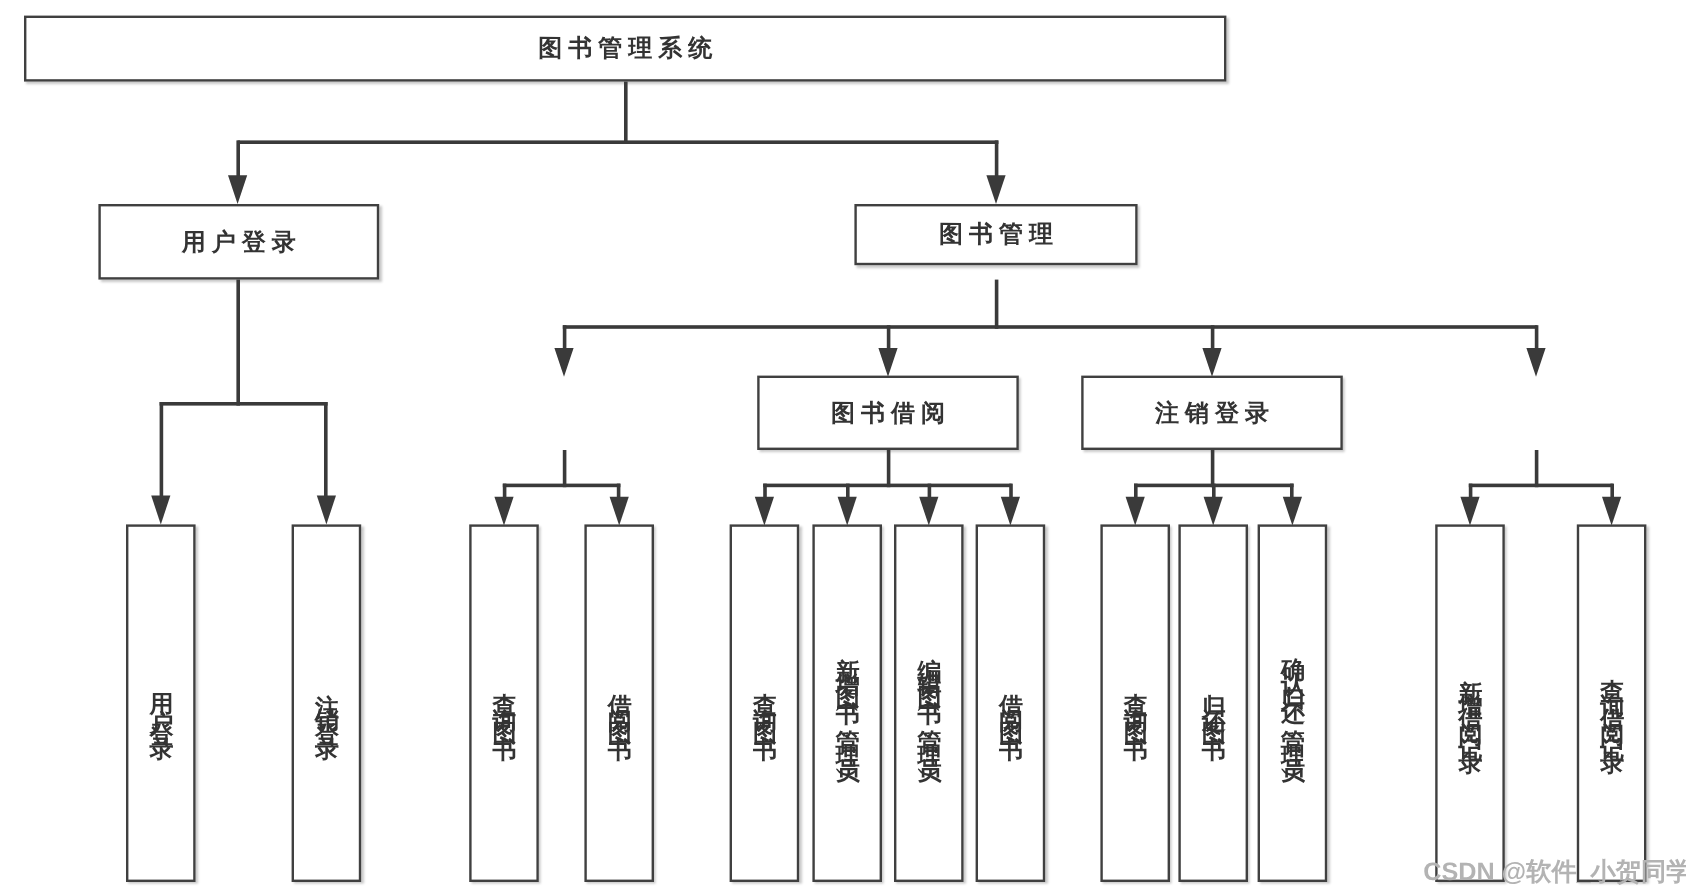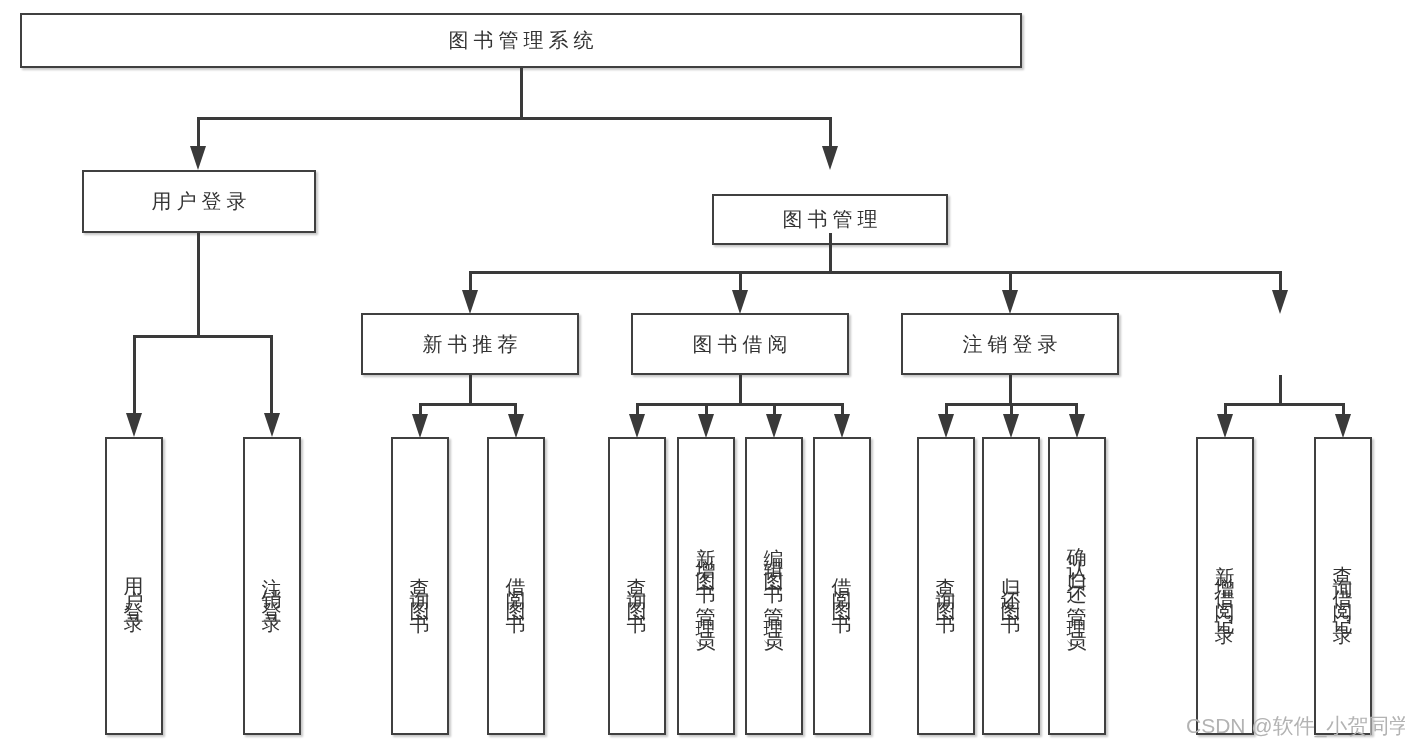--- a/index.html
+++ b/index.html
@@ -10,20 +10,21 @@
     --wm:#b3b3b3;
   }
   html,body{margin:0;padding:0;background:var(--bg);}
   .stage{
     position:relative;
     width:1405px;height:747px;
     background:var(--bg);
     overflow:hidden;
     font-family:"Liberation Sans","DejaVu Sans",sans-serif;
     color:var(--text);
+    font-weight:bold;
   }
   
   .node{
     position:absolute;
     box-sizing:border-box;
     background:#fff;
     border:2px solid var(--border);
     box-shadow:2px 2px 2px rgba(0,0,0,0.22);
     display:flex;align-items:center;justify-content:center;
     font-size:20px;
@@ -60,23 +61,22 @@
   }
 </style>
 </head>
 <body>
 
 <div class="stage">
 
   <div class="node" style="left:20px;top:13px;width:1002px;height:55px;">图书管理系统</div>
 
   <div class="node" style="left:82px;top:170px;width:234px;height:63px;">用户登录</div>
-  <div class="node" style="left:712px;top:170px;width:236px;height:51px;margin-top:24px;">图书管理</div>
+  <div class="node" style="left:712px;top:170px;width:236px;height:51px;">图书管理</div>
 
-  <div class="node" style="left:361px;top:313px;width:218px;height:62px;">新书推荐</div>
   <div class="node" style="left:631px;top:313px;width:218px;height:62px;">图书借阅</div>
   <div class="node" style="left:901px;top:313px;width:218px;height:62px;">注销登录</div>
 
   <div class="node vnode" style="left:105px;top:437px;width:58px;height:298px;">用户登录</div>
   <div class="node vnode" style="left:243px;top:437px;width:58px;height:298px;">注销登录</div>
 
   <div class="node vnode" style="left:391px;top:437px;width:58px;height:298px;">查询图书</div>
   <div class="node vnode" style="left:487px;top:437px;width:58px;height:298px;">借阅图书</div>
 
   <div class="node vnode" style="left:608px;top:437px;width:58px;height:298px;">查询图书</div>

